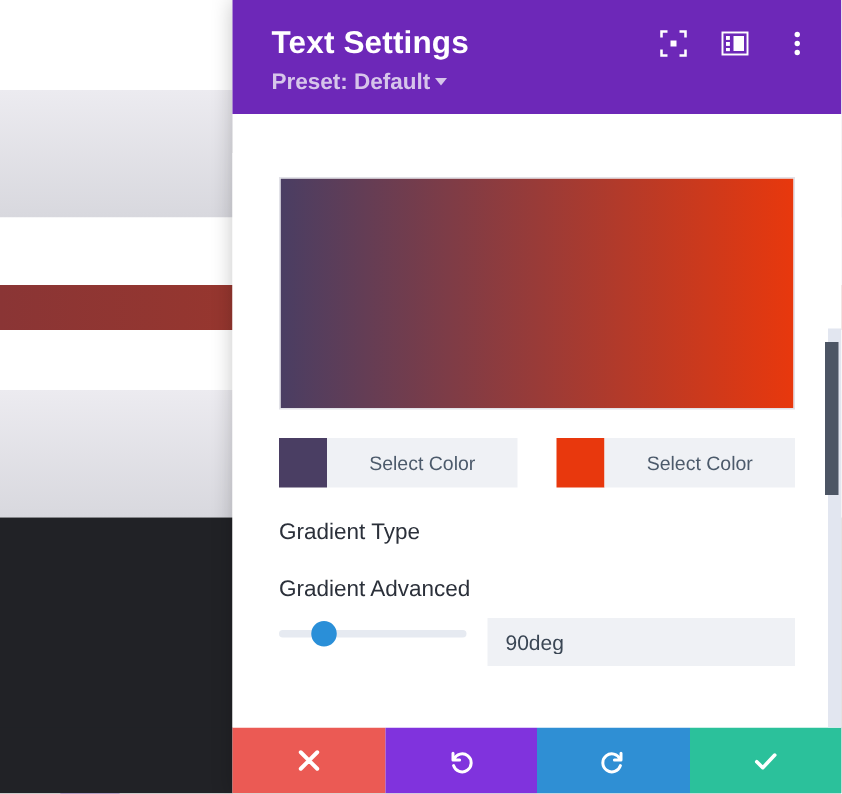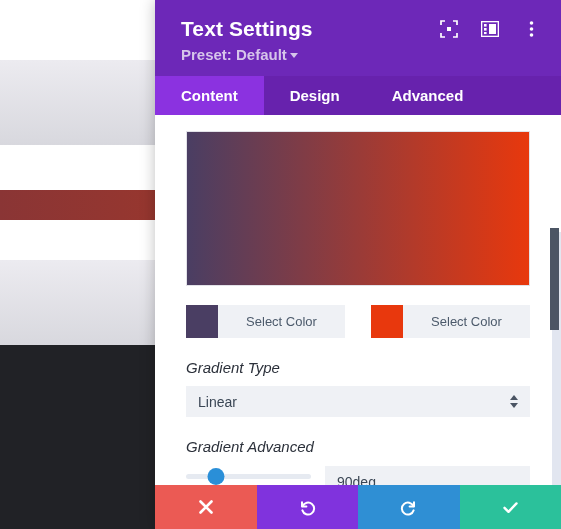--- a/index.html
+++ b/index.html
@@ -118,20 +118,21 @@
   }
   .tab.active { background: #8b32e0; }
 
   
   .modal-body {
     flex: 1 1 auto;
     position: relative;
     overflow: hidden;
     background: #ffffff;
     padding: 7px 20px;
+    margin-top: 26px;
   }
 
   .gradient-preview {
     margin: 9px 11px 0 11px;
     height: 155px;
     border: 1px solid #e2e2e8;
     background: linear-gradient(90deg, #4a3e63 0%, #e8380d 100%);
   }
 
   .color-row {
@@ -159,21 +160,20 @@
     align-items: center;
     justify-content: center;
     cursor: pointer;
   }
 
   .field-label {
     margin: 21px 11px 0 11px;
     color: #2b303a;
     font-size: 15px;
     font-weight: normal;
-    font-style: italic;
   }
 
   .select-wrap {
     position: relative;
     margin: 10px 11px 0 11px;
     height: 31px;
   }
   .select-box {
     width: 100%;
     height: 31px;
@@ -333,51 +333,37 @@
         <div class="hicon">
           <svg width="5" height="18" viewBox="0 0 5 18">
             <circle cx="2.5" cy="3" r="1.8" fill="#ffffff"></circle>
             <circle cx="2.5" cy="9" r="1.8" fill="#ffffff"></circle>
             <circle cx="2.5" cy="15" r="1.8" fill="#ffffff"></circle>
           </svg>
         </div>
       </div>
     </div>
 
-    <div class="tabs">
-      <div class="tab active">Content</div>
-      <div class="tab">Design</div>
-      <div class="tab">Advanced</div>
-    </div>
 
     <div class="modal-body">
 
       <div class="gradient-preview" style="background: linear-gradient(90deg, rgb(74, 62, 99) 0%, rgb(232, 56, 13) 100%);"></div>
 
       <div class="color-row">
         <div class="color-group">
           <div class="swatch" style="background:#4a3e63"></div>
           <div class="select-color-btn">Select Color</div>
         </div>
         <div class="color-group">
           <div class="swatch" style="background:#e8380d"></div>
           <div class="select-color-btn">Select Color</div>
         </div>
       </div>
 
       <div class="field-label">Gradient Type</div>
-      <div class="select-wrap">
-        <select class="select-box">
-          <option>Linear</option>
-        </select>
-        <div class="select-arrows">
-          <div class="arrow-up"></div>
-          <div class="arrow-dn"></div>
-        </div>
-      </div>
 
       <div class="field-label">Gradient Advanced</div>
 
       <div class="slider-row">
         <div class="slider-track-wrap">
           <div class="slider-track"></div>
           <div class="slider-handle" style="left: 24%;"></div>
         </div>
         <input class="deg-input" type="text" value="90deg" style="">
       </div>

